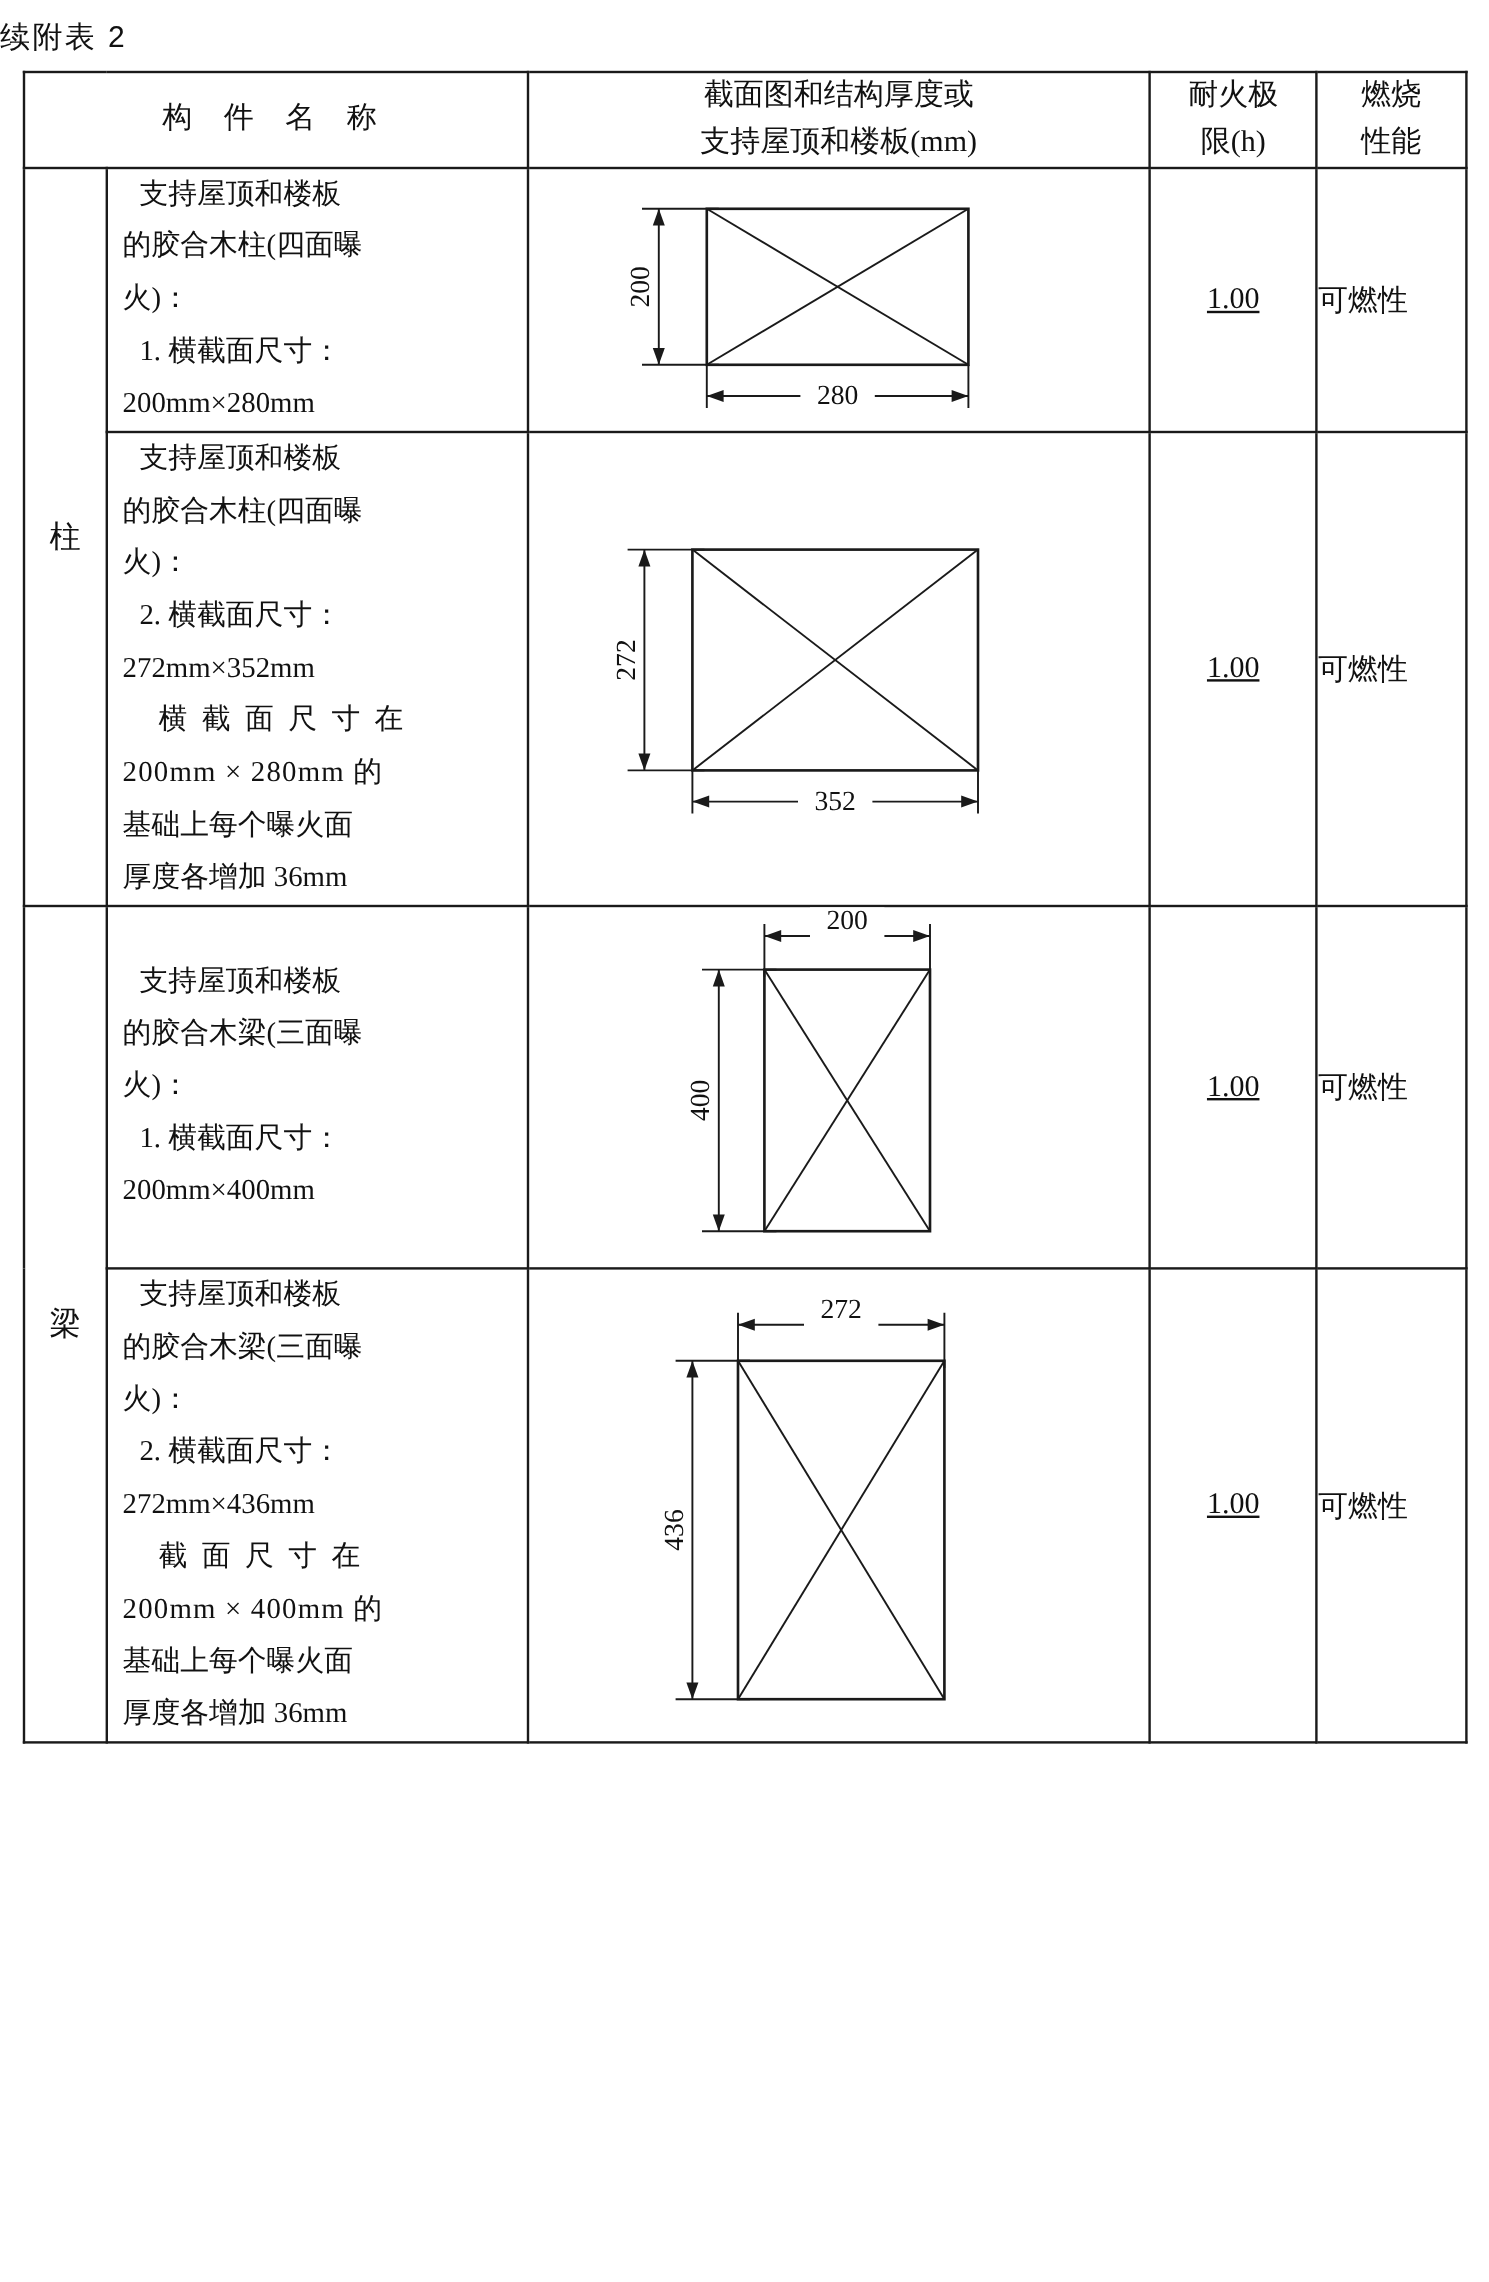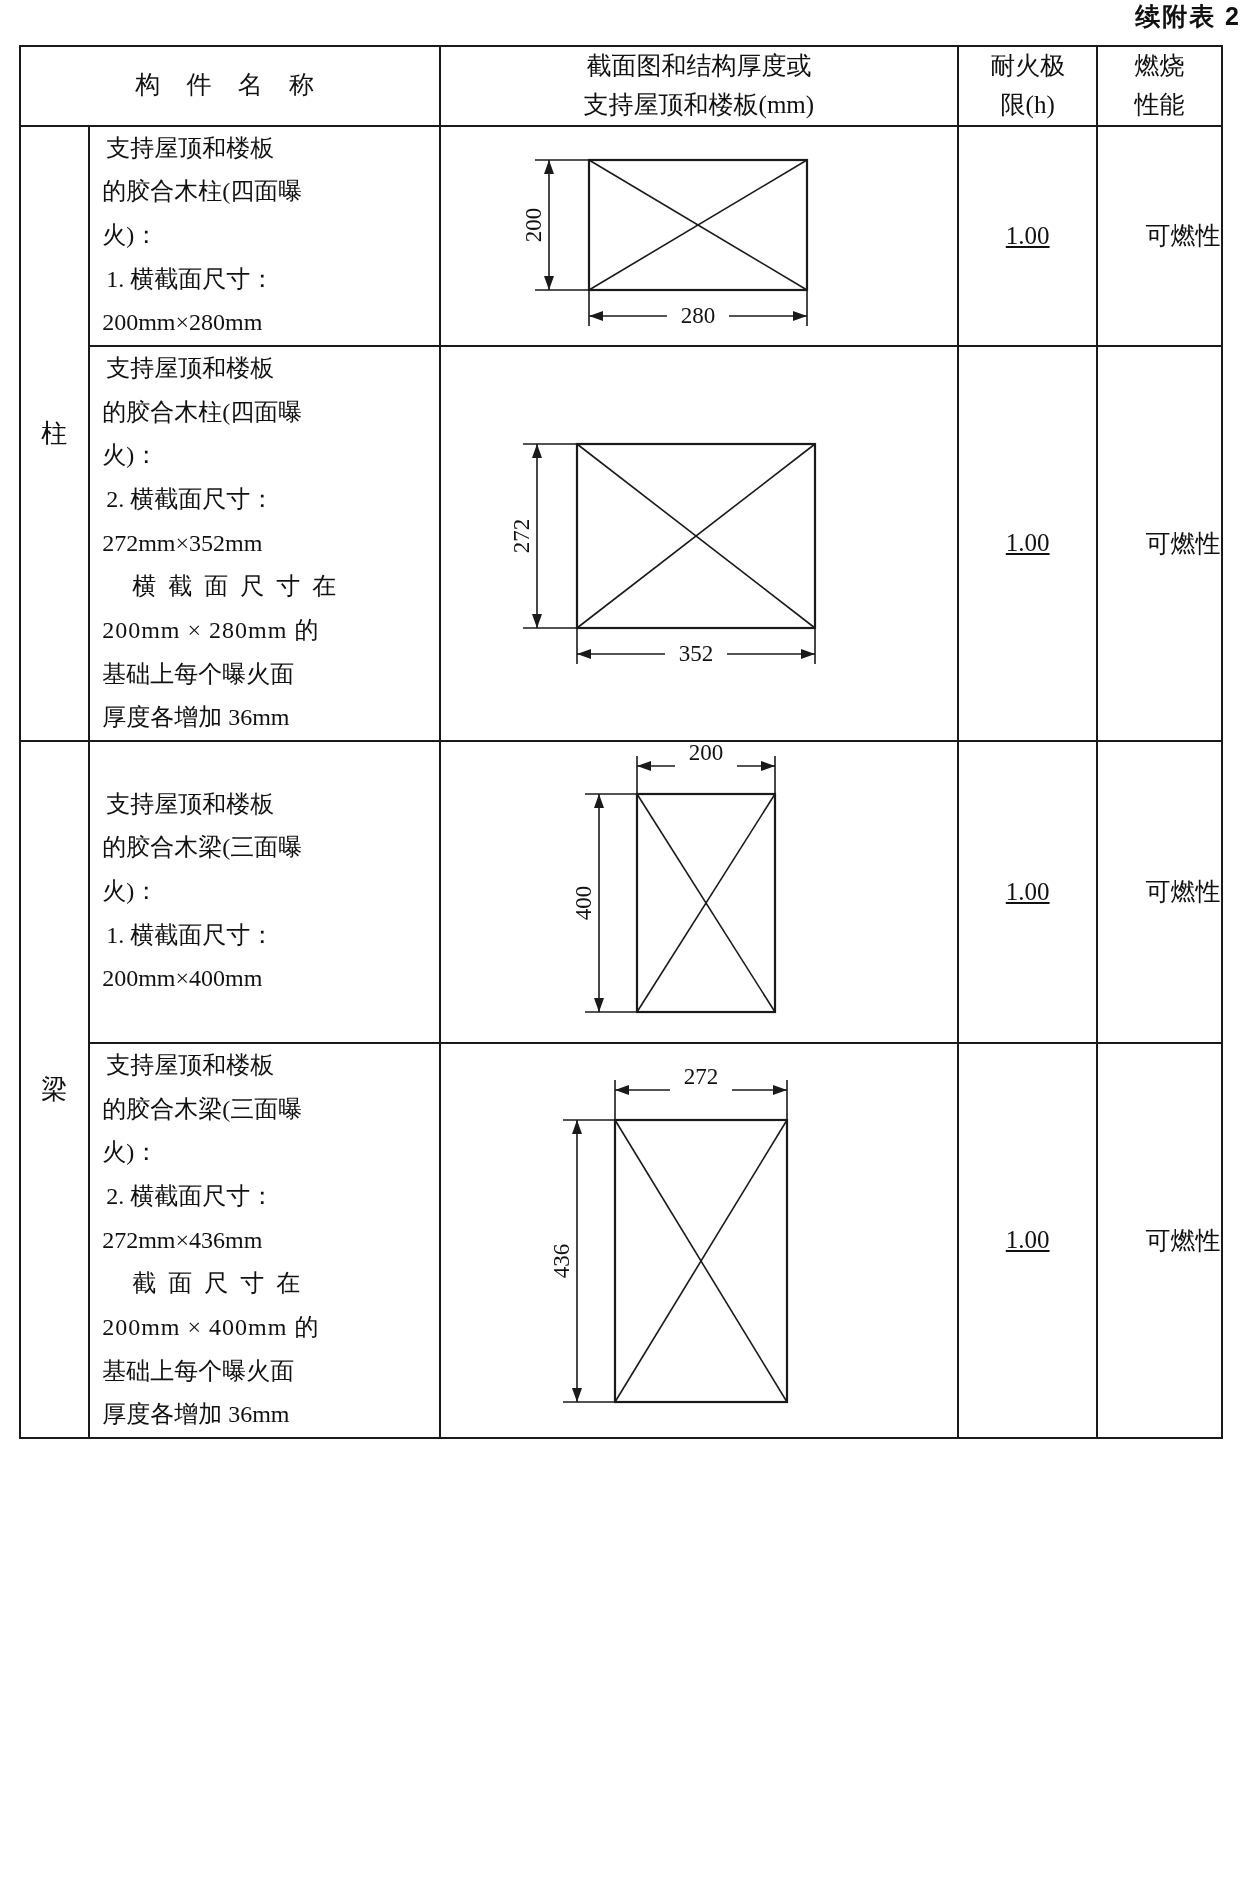--- a/index.html
+++ b/index.html
@@ -16,26 +16,26 @@
     overflow: hidden;
   }
   .page {
     position: relative;
     width: 1241px;
     height: 1902px;
     box-sizing: border-box;
     padding: 0;
   }
   .doc-title {
-    text-align: right;
+    text-align: left;
     font-family: "Liberation Sans", "DejaVu Sans", sans-serif;
-    font-weight: bold;
+    font-weight: normal;
     font-size: 25px;
     letter-spacing: 2px;
-    margin: 0 0 12px 0;
+    margin: 14px 0 12px 0;
   }
   table.main {
     border-collapse: collapse;
     width: 1204px;
     margin: 0 auto;
     table-layout: fixed;
   }
   table.main td, table.main th {
     border: 2px solid #1a1a1a;
     vertical-align: middle;
@@ -60,30 +60,30 @@
   .desc-cell {
     font-size: 24px;
     line-height: 1.82;
     padding: 14px 14px 16px 18px;
     text-align: left;
   }
   .desc-cell .ln {
     white-space: nowrap;
     padding-left: 12px;
   }
-  .desc-cell .ind1 { padding-left: 16px; }
+  .desc-cell .ind1 { padding-left: 26px; }
   .desc-cell .ind2 { padding-left: 42px; letter-spacing: 3px;}
   .desc-cell .just { letter-spacing: 1px; }
   .num-cell {
     text-align: center;
     font-size: 25px;
     text-decoration: underline;
   }
   .burn-cell {
-    text-align: right;
+    text-align: left;
     font-size: 25px;
     margin-left: 34px;
   }
   .fig-cell {
     text-align: center;
     padding: 10px 0;
   }
   svg { display: block; margin: 0 auto; }
   .dim-txt {
     font-family: "Liberation Serif", "DejaVu Serif", serif;

